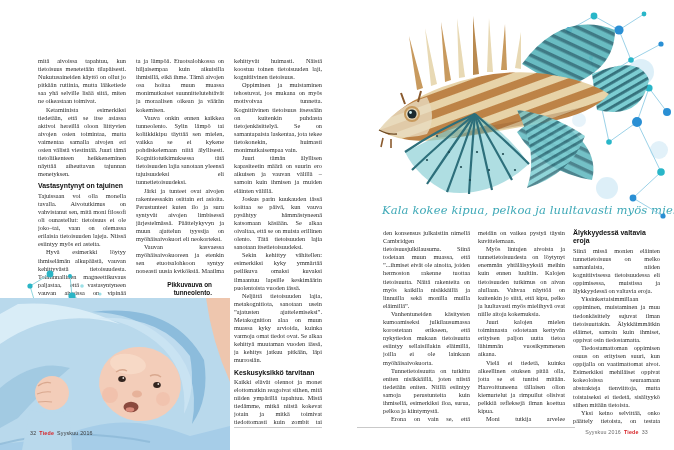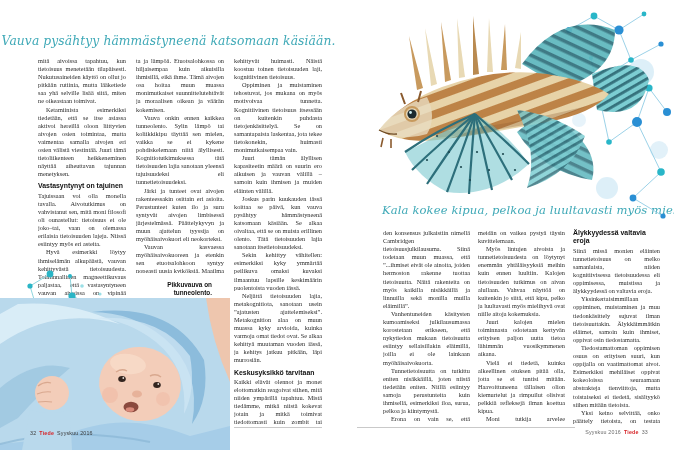--- a/index.html
+++ b/index.html
@@ -37,21 +37,20 @@
   .footer span { margin-right:3px; }
   .footer span:last-child { margin-right:0; }
 </style>
 </head>
 <body>
 
 <div class="spread">
 
   <div class="page left">
 
-    <div class="headline lp">Vauva pysähtyy hämmästyneenä katsomaan käsiään.</div>
 
     <div class="col" style="left:38px; top:57px; width:88px; height:262px;">
       <p>mitä aivoissa tapahtuu, kun tietoisuus menetetään tilapäisesti. Nukutusaineiden käyttö on ollut jo pitkään rutiinia, mutta lääketiede saa yhä selville lisää siitä, miten ne oikeastaan toimivat.</p>
       <p class="ind">Ketamiinista esimerkiksi tiedetään, että se itse asiassa aktivoi hereillä oloon liittyvien aivojen osien toimintaa, mutta vaimentaa samalla aivojen eri osien välistä viestintää. Juuri tämä tietoliikenteen heikkeneminen näyttää aiheuttavan tajunnan menetyksen.</p>
       <div class="subhead">Vastasyntynyt on tajuinen</div>
       <p>Tajuissaan voi olla monella tavalla. Aivotutkimus on vahvistanut sen, mitä moni filosofi oli ounastellut: tietoisuus ei ole joko–tai, vaan on olemassa erilaisia tietoisuuden lajeja. Niissä esiintyy myös eri asteita.</p>
       <p class="ind">Hyvä esimerkki löytyy ihmiselämän alkupäästä, vauvan kehittyvästä tietoisuudesta. Toiminnallinen magneettikuvaus paljastaa, että vastasyntyneen vauvan aivoissa on vipinää etenkin niissä osissa, jotka käsittelevät aistimuksia, kuten makuja kosketus-</p>
     </div>
 
     <div class="col" style="left:136px; top:57px; width:88px; height:216px;">

